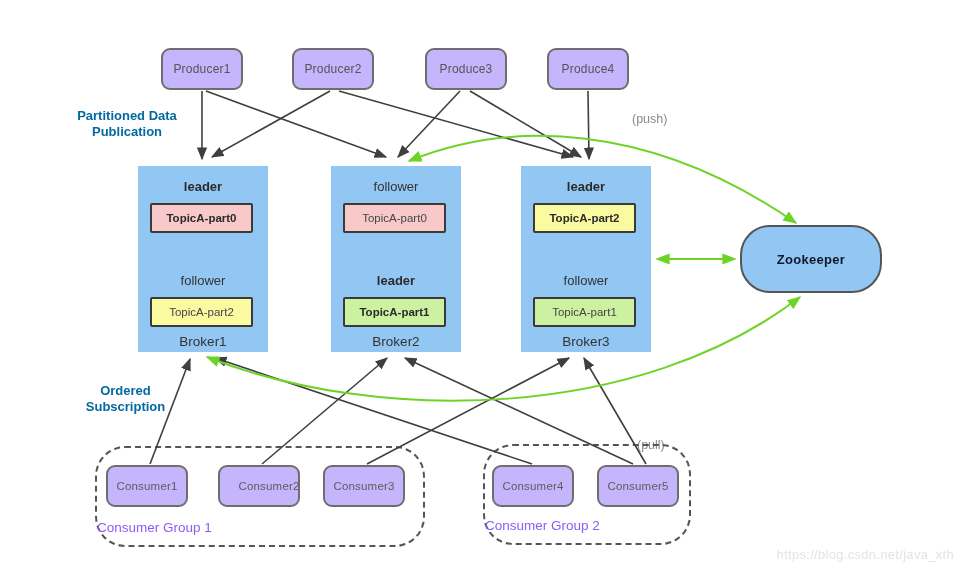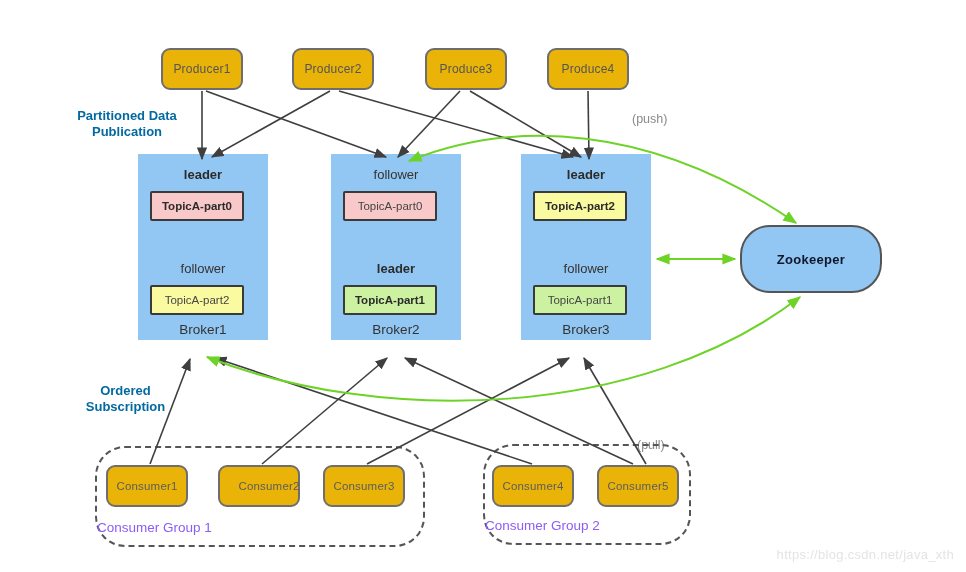--- a/index.html
+++ b/index.html
@@ -1,30 +1,30 @@
 <!DOCTYPE html>
 <html><head>
 <meta charset="utf-8">
 <style>
   html,body{margin:0;padding:0;background:#ffffff;}
   body{font-family:"Liberation Sans","DejaVu Sans",sans-serif;}
   #stage{position:relative;width:966px;height:572px;background:#ffffff;overflow:hidden;}
 
   .node{position:absolute;box-sizing:border-box;display:flex;align-items:center;justify-content:center;
-        background:#eab308;border:2px solid #6e6e6e;border-radius:9px;color:#555;
+        background:#c4b5fd;border:2px solid #6e6e6e;border-radius:9px;color:#555;
         font-size:12px;letter-spacing:.2px;}
   .producer{width:82px;height:42px;}
   .consumer{width:82px;height:42px;color:#5c5c5c;font-size:11.5px;}
 
-  .broker{position:absolute;box-sizing:border-box;width:130px;height:186px;background:#93c7f3;top:154px;}
+  .broker{position:absolute;box-sizing:border-box;width:130px;height:186px;background:#93c7f3;top:166px;}
   .broker .role{position:absolute;left:0;width:100%;text-align:center;font-size:13px;color:#333;}
   .broker .role.bold{font-weight:700;color:#2b2b2b;}
   .broker .role.r1{top:13px;}
   .broker .role.r2{top:107px;}
-  .part{position:absolute;left:12px;width:94px;height:30px;box-sizing:border-box;border:2px solid #3a3a3a;
+  .part{position:absolute;left:12px;width:103px;height:30px;box-sizing:border-box;border:2px solid #3a3a3a;
         border-radius:2px;display:flex;align-items:center;justify-content:center;font-size:11.5px;color:#454545;}
   .part.p1{top:37px;} .part.p2{top:131px;}
   .part.bold{font-weight:700;color:#2b2b2b;}
   .part.pink{background:#f9c8c8;} .part.yellow{background:#fafaa0;} .part.green{background:#cbf1a1;}
   .broker .bname{position:absolute;bottom:3px;left:0;width:100%;text-align:center;font-size:13.5px;color:#333;}
 
   .zookeeper{position:absolute;left:740px;top:225px;width:142px;height:68px;box-sizing:border-box;
         background:#93c7f3;border:2px solid #555;border-radius:30px;display:flex;align-items:center;
         justify-content:center;font-size:13px;font-weight:700;color:#0f172a;letter-spacing:.3px;}
 

